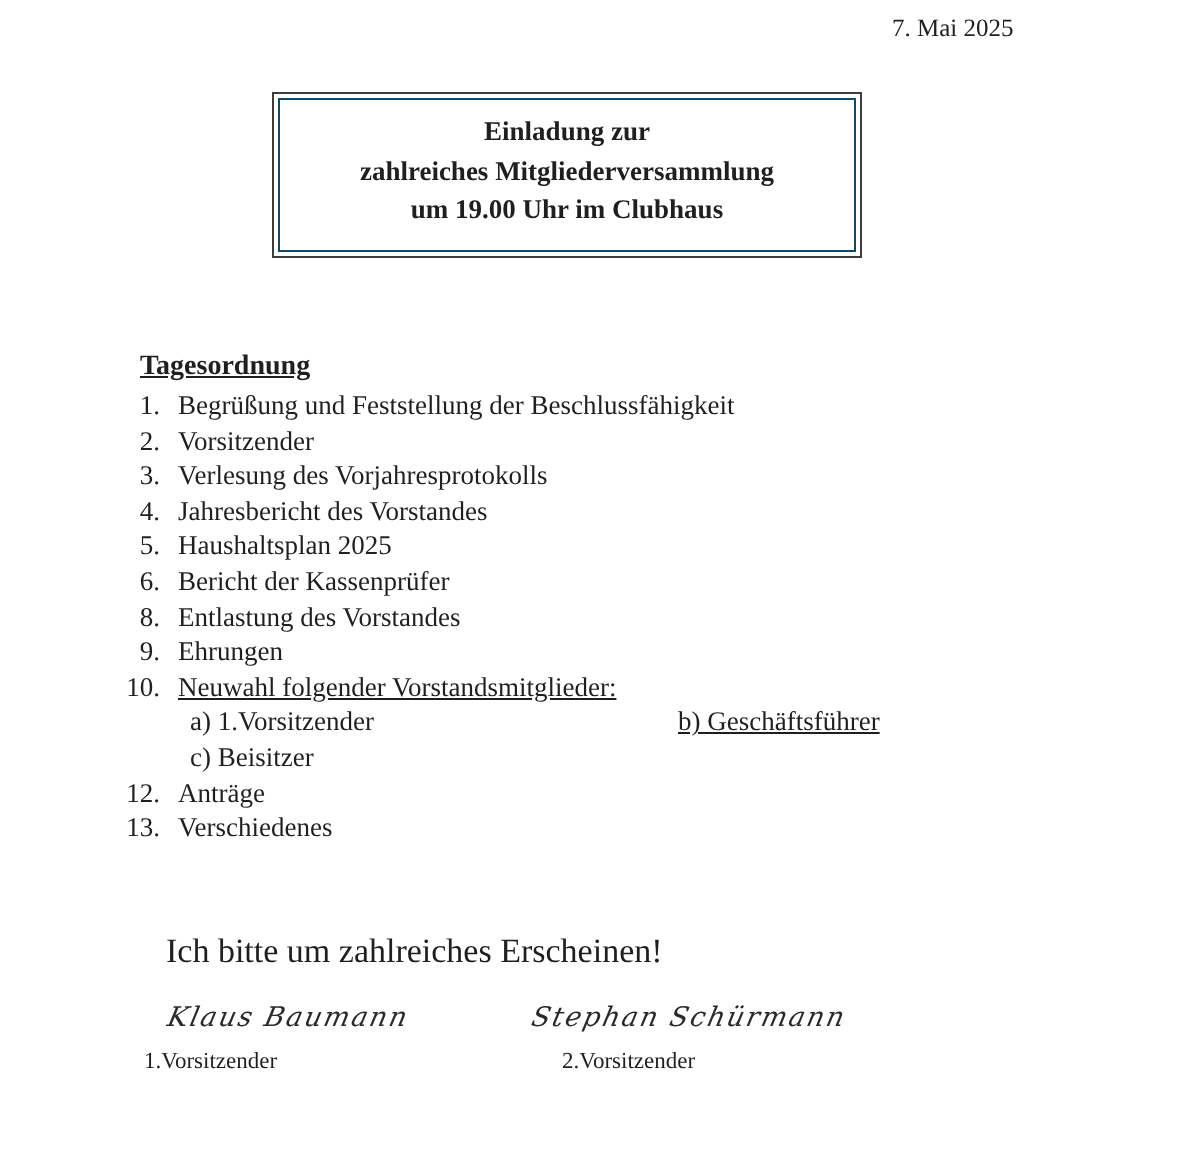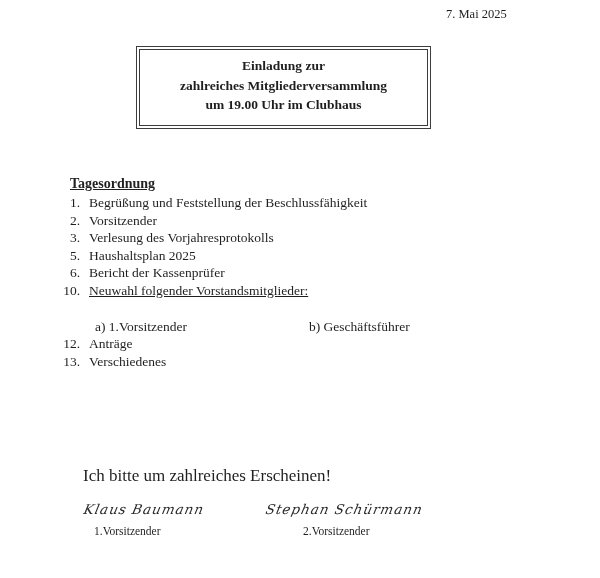--- a/index.html
+++ b/index.html
@@ -60,23 +60,23 @@
     width: 500px;
     font-size: 13.5px;
   }
   .row { line-height: 17.6px; height: 17.6px; white-space: nowrap; }
   .row .num {
     display: inline-block;
     width: 26px;
     text-align: right;
     margin-right: 9px;
   }
-  .subrow { position: relative; line-height: 17.6px; height: 17.6px; margin-top: 18px; }
+  .subrow { position: relative; line-height: 17.6px; height: 17.6px; }
   .subrow .sub-a, .subrow .sub-c { position: absolute; left: 41px; top: 0; white-space: nowrap; }
-  .subrow .sub-b { position: absolute; left: 255px; top: 0; white-space: nowrap; }
+  .subrow .sub-b { position: absolute; left: 285px; top: 0; white-space: nowrap; text-decoration: underline; }
   .gap-before { margin-top: 2.5px; }
   .closing {
     position: absolute;
     left: 83px;
     top: 466px;
     font-size: 17px;
   }
   .sig-name {
     position: absolute;
     font-family: "DejaVu Serif", serif;
@@ -86,21 +86,20 @@
     transform: skewX(-12deg);
     color: #2a2a2a;
     white-space: nowrap;
   }
   .sig-name.one { left: 84px; top: 501px; }
   .sig-name.two { left: 266px; top: 501px; }
   .sig-title {
     position: absolute;
     font-size: 11.5px;
     white-space: nowrap;
-    margin-left: 22px;
   }
   .sig-title.one { left: 72px; top: 525px; }
   .sig-title.two { left: 281px; top: 525px; }
 </style>
 </head>
 <body>
 
 <div class="page">
 
   <div class="date">7. Mai 2025</div>
@@ -112,26 +111,32 @@
       <div class="inv-line">um 19.00 Uhr im Clubhaus</div>
     </div>
   </div>
 
   <div class="agenda-heading">Tagesordnung</div>
 
   <div class="agenda">
     <div class="row"><span class="num">1.</span><span>Begrüßung und Feststellung der Beschlussfähigkeit</span></div>
     <div class="row"><span class="num">2.</span><span>Vorsitzender</span></div>
     <div class="row"><span class="num">3.</span><span>Verlesung des Vorjahresprotokolls</span></div>
+    <div class="row"><span class="num">4.</span><span>Jahresbericht des Vorstandes</span></div>
     <div class="row"><span class="num">5.</span><span>Haushaltsplan 2025</span></div>
     <div class="row"><span class="num">6.</span><span>Bericht der Kassenprüfer</span></div>
+    <div class="row"><span class="num">8.</span><span>Entlastung des Vorstandes</span></div>
+    <div class="row"><span class="num">9.</span><span>Ehrungen</span></div>
     <div class="row"><span class="num">10.</span><span class="u">Neuwahl folgender Vorstandsmitglieder:</span></div>
     <div class="subrow">
       <span class="sub-a">a) 1.Vorsitzender</span>
       <span class="sub-b">b) Geschäftsführer</span>
+    </div>
+    <div class="subrow">
+      <span class="sub-c">c) Beisitzer</span>
     </div>
     <div class="row"><span class="num">12.</span><span>Anträge</span></div>
     <div class="row"><span class="num">13.</span><span>Verschiedenes</span></div>
   </div>
 
   <div class="closing">Ich bitte um zahlreiches Erscheinen!</div>
 
   <div class="sig-name one">Klaus Baumann</div>
   <div class="sig-title one">1.Vorsitzender</div>
   <div class="sig-name two">Stephan Schürmann</div>

